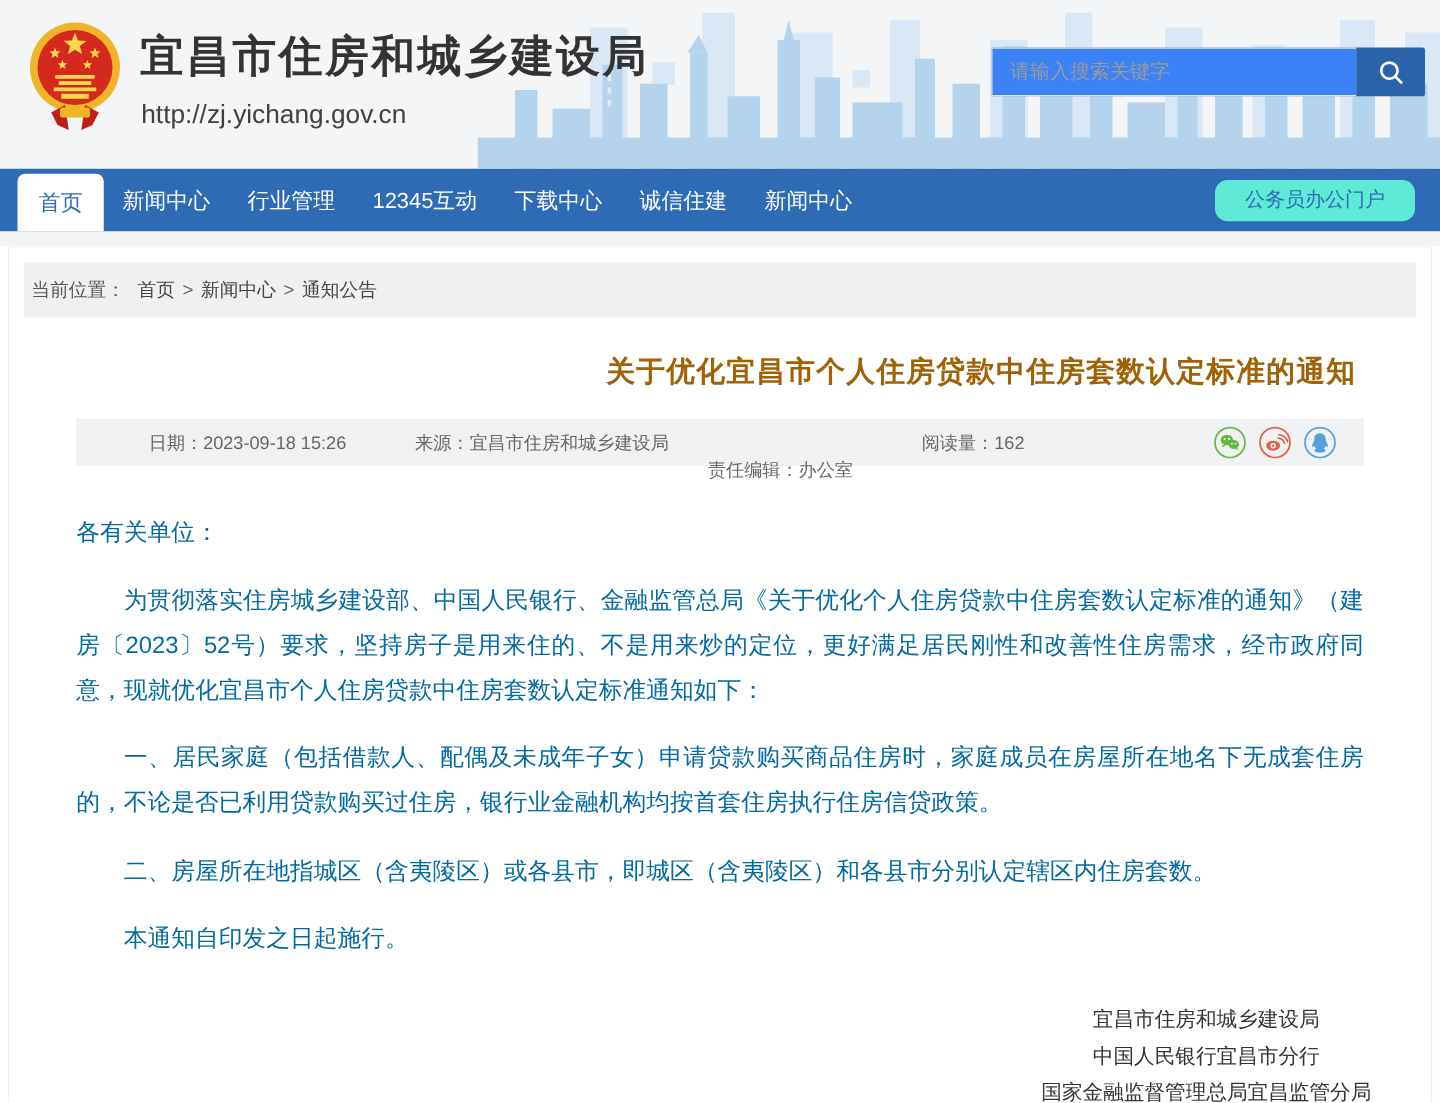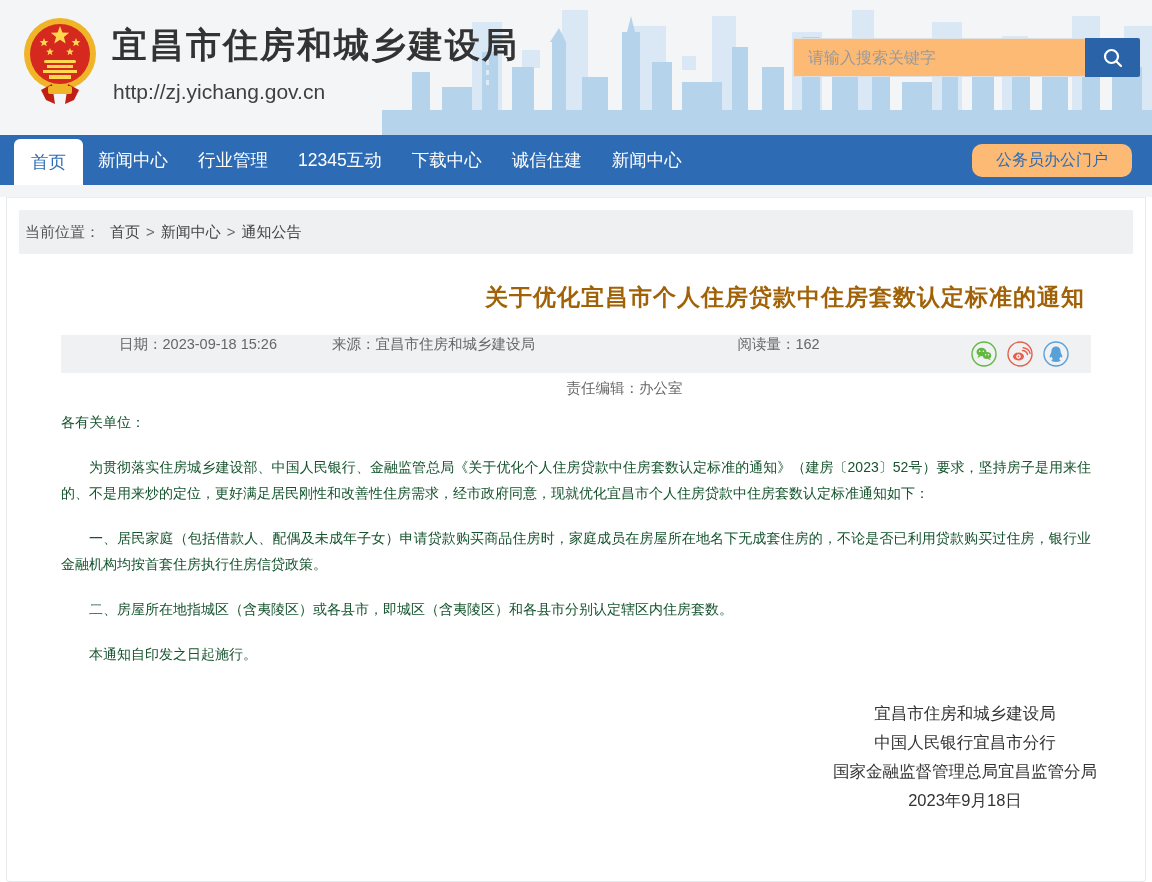--- a/index.html
+++ b/index.html
@@ -13,21 +13,21 @@
   .skyline { position:absolute; right:0; bottom:0; }
   .logo { position:absolute; left:22px; top:14px; width:76px; height:92px; }
   .site-title {
     position:absolute; left:112px; top:22px; font-size:35px; font-weight:bold;
     color:#333; letter-spacing:2px;
   }
   .site-url { position:absolute; left:113px; top:80px; font-size:21px; color:#404040; }
   .search-wrap { position:absolute; right:12px; top:38px; display:flex; height:39px; }
   .search-input {
     width:292px; height:39px; border:1px solid #e0e0e0; border-right:none;
-    background:#fdba74; padding:0 14px; font-size:16px; color:#333; outline:none;
+    background:#3b82f6; padding:0 14px; font-size:16px; color:#333; outline:none;
     font-family:inherit;
   }
   .search-input::placeholder { color:#9a9a9a; }
   .search-btn {
     width:55px; height:39px; background:#2b63a9; border:none; cursor:pointer;
     display:flex; align-items:center; justify-content:center; border-radius:0 2px 2px 0;
   }
   
   .navbar {
     height:50px; background:#2d6bb4; display:flex; align-items:stretch;
@@ -36,21 +36,21 @@
   .nav-item {
     color:#ffffff; font-size:17.5px; display:flex; align-items:center;
     padding:0 15px; cursor:pointer; white-space:nowrap;
   }
   .nav-item.active {
     background:#ffffff; color:#2d6bb4; border-radius:6px 6px 0 0;
     margin-top:4px; padding:0 17px;
   }
   .portal-box {
     margin-left:auto; margin-right:20px; align-self:center;
-    background:#fdba74; color:#2d6bb4; font-size:16px;
+    background:#5eead4; color:#2d6bb4; font-size:16px;
     padding:6px 24px; border-radius:10px; cursor:pointer; white-space:nowrap;
   }
   
   .gap-strip { height:12px; background:#f2f4f6; }
   .content-box {
     margin:0 6px; background:#fff; border:1px solid #e7eaec; border-top:1px solid #eceff1;
     border-radius:0 0 4px 4px; min-height:685px; padding-bottom:30px;
   }
   .breadcrumb {
     margin:12px; height:44px; background:#eef0f2; display:flex; align-items:center;
@@ -58,31 +58,31 @@
   }
   .bc-prefix { margin-right:8px; }
   .bc-link { color:#444; cursor:pointer; margin:0 6px; }
   .bc-link:first-of-type { margin-left:2px; }
   .bc-sep { color:#666; }
   .article-title {
     text-align:right; font-size:23px; font-weight:bold; color:#a16207;
     margin:28px 60px 22px; letter-spacing:1px;
   }
   .meta-bar {
-    margin:0 54px; background:#f0f1f3; height:38px; display:flex; 
+    margin:0 54px; background:#f0f1f3; height:38px; display:flex; align-items:center;
     padding:0 16px 0 58px; font-size:14.5px; color:#666;
   }
   .meta-item { white-space:nowrap; }
   .meta-source { margin-left:55px; }
   .meta-editor { margin-left:auto;margin-top:44px; }
   .meta-views { margin-left:55px; margin-right:120px; }
   .share-icons { margin-left:auto; display:flex; gap:10px; align-items:center; padding-right:6px; }
   .share-icon { width:26px; height:26px; cursor:pointer; display:inline-flex; }
   .article-body {
-    margin:36px 54px 0; font-size:14px; color:#14532d; line-height:1.9;
+    margin:36px 54px 0; font-size:19px; color:#0369a1; line-height:1.9;
     text-align:justify;
   }
   .article-body p { margin:0 0 18px; }
   .article-body p.indent { text-indent:2em; }
   .signature {
     margin:32px 48px 0 auto; width:fit-content; text-align:center;
     font-size:16.5px; color:#333; line-height:1.75;
   }
 </style>
 </head>

